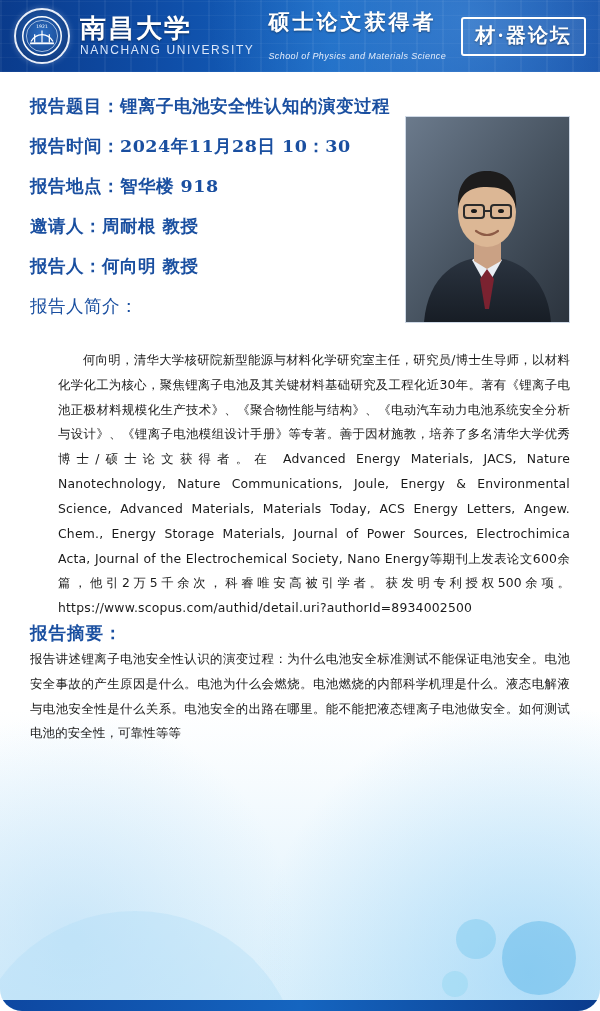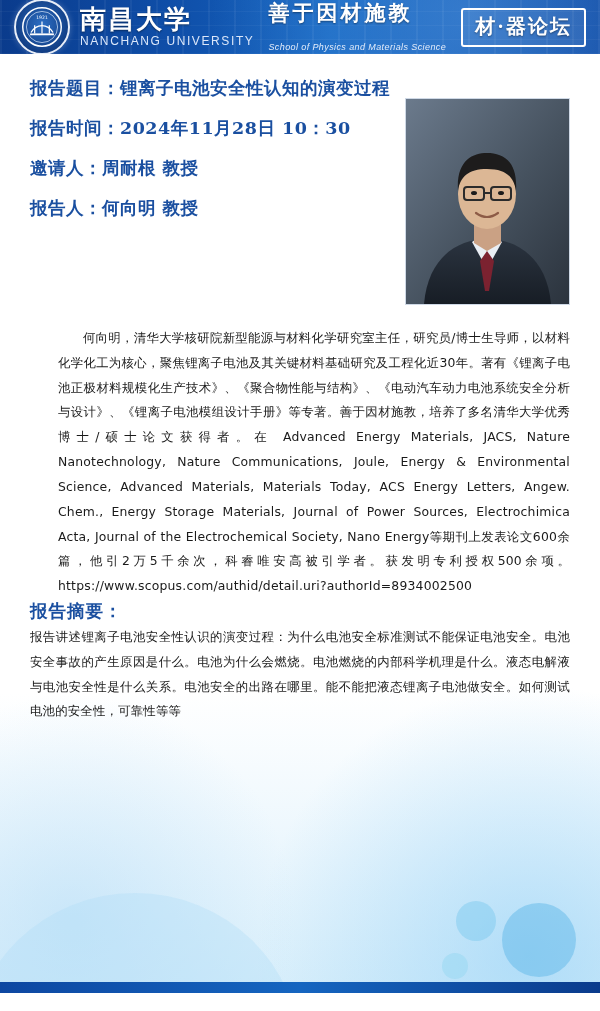--- a/index.html
+++ b/index.html
@@ -17,21 +17,21 @@
     position: relative;
     width: 600px;
     height: 1011px;
     background: #ffffff;
     overflow: hidden;
   }
 
   
   .header {
     position: relative;
-    height: 54px;
+    height: 72px;
     background:
       linear-gradient(90deg, #0a3b8c 0%, #0f4ea8 28%, #1565c0 55%, #0d47a1 100%);
     overflow: hidden;
   }
   .header::after {
     content: "";
     position: absolute;
     inset: 0;
     background:
       repeating-linear-gradient(90deg, rgba(255,255,255,0.05) 0 2px, rgba(255,255,255,0) 2px 26px),
@@ -117,20 +117,21 @@
 
   
   .body-area {
     position: relative;
     height: 939px;
     background:
       radial-gradient(circle at 88% 96%, rgba(140,205,245,0.55) 0%, rgba(200,232,250,0) 26%),
       radial-gradient(circle at 12% 92%, rgba(170,215,245,0.45) 0%, rgba(200,232,250,0) 22%),
       linear-gradient(180deg, #ffffff 0%, #ffffff 68%, #eaf6fd 86%, #d9effb 100%);
     overflow: hidden;
+    border-radius: 22px;
   }
   .deco-bubble {
     position: absolute;
     border-radius: 50%;
     background: rgba(110,190,235,0.35);
     pointer-events: none;
   }
   .deco-b1 { width: 74px; height: 74px; right: 24px; bottom: 16px; background: rgba(86,180,230,0.45); }
   .deco-b2 { width: 40px; height: 40px; right: 104px; bottom: 52px; background: rgba(120,200,238,0.45); }
   .deco-b3 { width: 26px; height: 26px; right: 132px; bottom: 14px; background: rgba(150,215,242,0.5); }
@@ -233,21 +234,21 @@
           <path d="M16 31 L16 22 M24 31 L24 18 M32 31 L32 22" stroke="#ffffff" stroke-width="1.3"></path>
           <rect x="11" y="31" width="26" height="2" fill="#ffffff"></rect>
           <text x="24" y="15" font-size="5" fill="#ffffff" text-anchor="middle" font-family="DejaVu Sans, sans-serif">1921</text>
         </svg>
       </div>
       <div class="uni-names">
         <div class="uni-cn">南昌大学</div>
         <div class="uni-en">NANCHANG UNIVERSITY</div>
       </div>
       <div class="school">
-        <div class="school-cn">善于因材施教</div>
+        <div class="school-cn">硕士论文获得者</div>
         <div class="school-en">School of Physics and Materials Science</div>
       </div>
       <div class="forum-badge">材·器论坛</div>
     </div>
   </div>
 
   <div class="body-area">
     <div class="deco-wave"></div>
     <div class="deco-bubble deco-b1"></div>
     <div class="deco-bubble deco-b2"></div>
@@ -295,25 +296,29 @@
           </svg>
         </div>
 
         <div class="info-line">
           <span class="label">报告题目：</span><span class="value">锂离子电池安全性认知的演变过程</span>
         </div>
         <div class="info-line">
           <span class="label">报告时间：</span><span class="value">2024年11月28日 10：30</span>
         </div>
         <div class="info-line">
+          <span class="label">报告地点：</span><span class="value">智华楼 918</span>
+        </div>
+        <div class="info-line">
           <span class="label">邀请人：</span><span class="value">周耐根 教授</span>
         </div>
         <div class="info-line">
           <span class="label">报告人：</span><span class="value">何向明 教授</span>
         </div>
+        <div class="info-line bio-label">报告人简介：</div>
       </div>
 
       <div class="bio"><span class="indent"></span><span>何向明，清华大学核研院新型能源与材料化学研究室主任，研究员/博士生导师，以材料化学化工为核心，聚焦锂离子电池及其关键材料基础研究及工程化近30年。著有《锂离子电池正极材料规模化生产技术》、《聚合物性能与结构》、《电动汽车动力电池系统安全分析与设计》、《锂离子电池模组设计手册》等专著。善于因材施教，培养了多名清华大学优秀博士/硕士论文获得者。在 Advanced Energy Materials, JACS, Nature Nanotechnology, Nature Communications, Joule, Energy &amp; Environmental Science, Advanced Materials, Materials Today, ACS Energy Letters, Angew. Chem., Energy Storage Materials, Journal of Power Sources, Electrochimica Acta, Journal of the Electrochemical Society, Nano Energy等期刊上发表论文600余篇，他引2万5千余次，科睿唯安高被引学者。获发明专利授权500余项。https://www.scopus.com/authid/detail.uri?authorId=8934002500</span></div>
 
       <div class="abstract-title">报告摘要：</div>
       <div class="abstract-body">报告讲述锂离子电池安全性认识的演变过程：为什么电池安全标准测试不能保证电池安全。电池安全事故的产生原因是什么。电池为什么会燃烧。电池燃烧的内部科学机理是什么。液态电解液与电池安全性是什么关系。电池安全的出路在哪里。能不能把液态锂离子电池做安全。如何测试电池的安全性，可靠性等等</div>
 
     </div>
 
     <div class="bottom-bar"></div>

